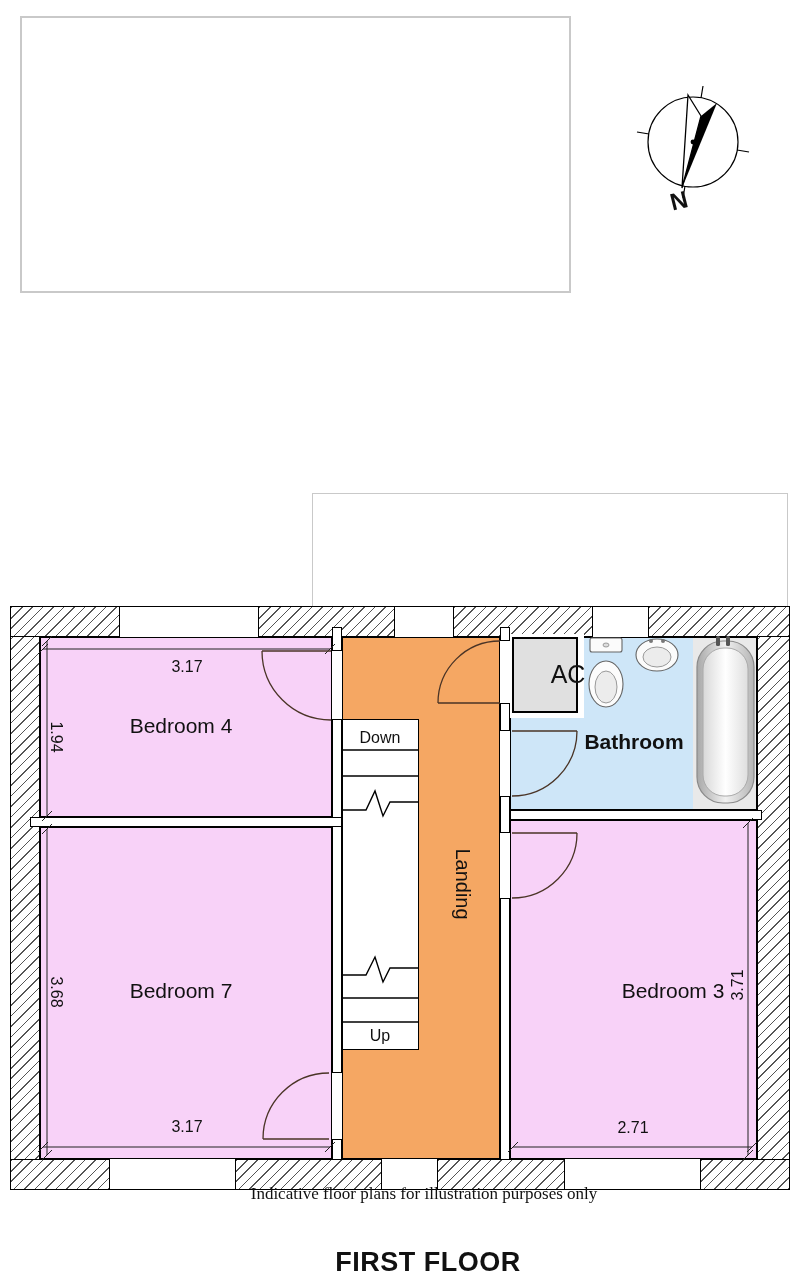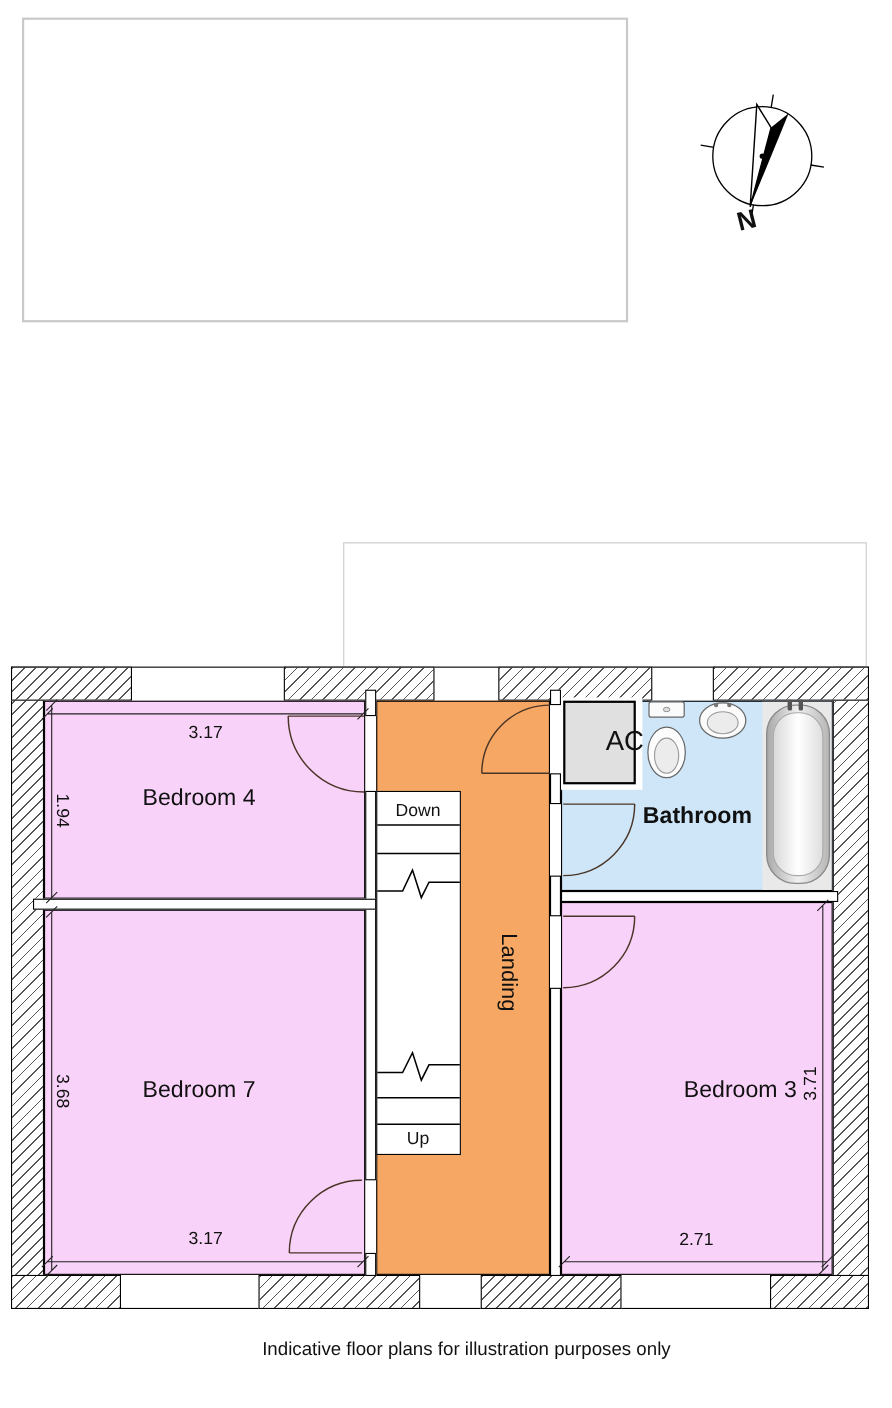--- a/index.html
+++ b/index.html
@@ -166,15 +166,16 @@
   <div class="lbl dim-lbl rot-cw" style="left:56px;top:992px;">3.68</div>
   <div class="lbl dim-lbl" style="left:187px;top:1127px;">3.17</div>
   <div class="lbl dim-lbl" style="left:633px;top:1128px;">2.71</div>
   <div class="lbl dim-lbl rot-ccw" style="left:738px;top:985px;">3.71</div>
 
   <div class="lbl small-lbl" style="left:380px;top:738px;">Down</div>
   <div class="lbl small-lbl" style="left:380px;top:1036px;">Up</div>
 
   <div class="lbl n-lbl" style="left:679px;top:201px;">N</div>
 
-  <div class="lbl disclaimer" style="left:424px;top:1227px;">Indicative floor plans for illustration purposes only</div>
+  <div class="lbl disclaimer" style="left:424px;top:1194px;font-family:Liberation Serif, serif;">Indicative floor plans for illustration purposes only</div>
+  <div class="lbl title" style="left:428px;top:1262px;">FIRST FLOOR</div>
 
 </div>
 
 </body></html>

